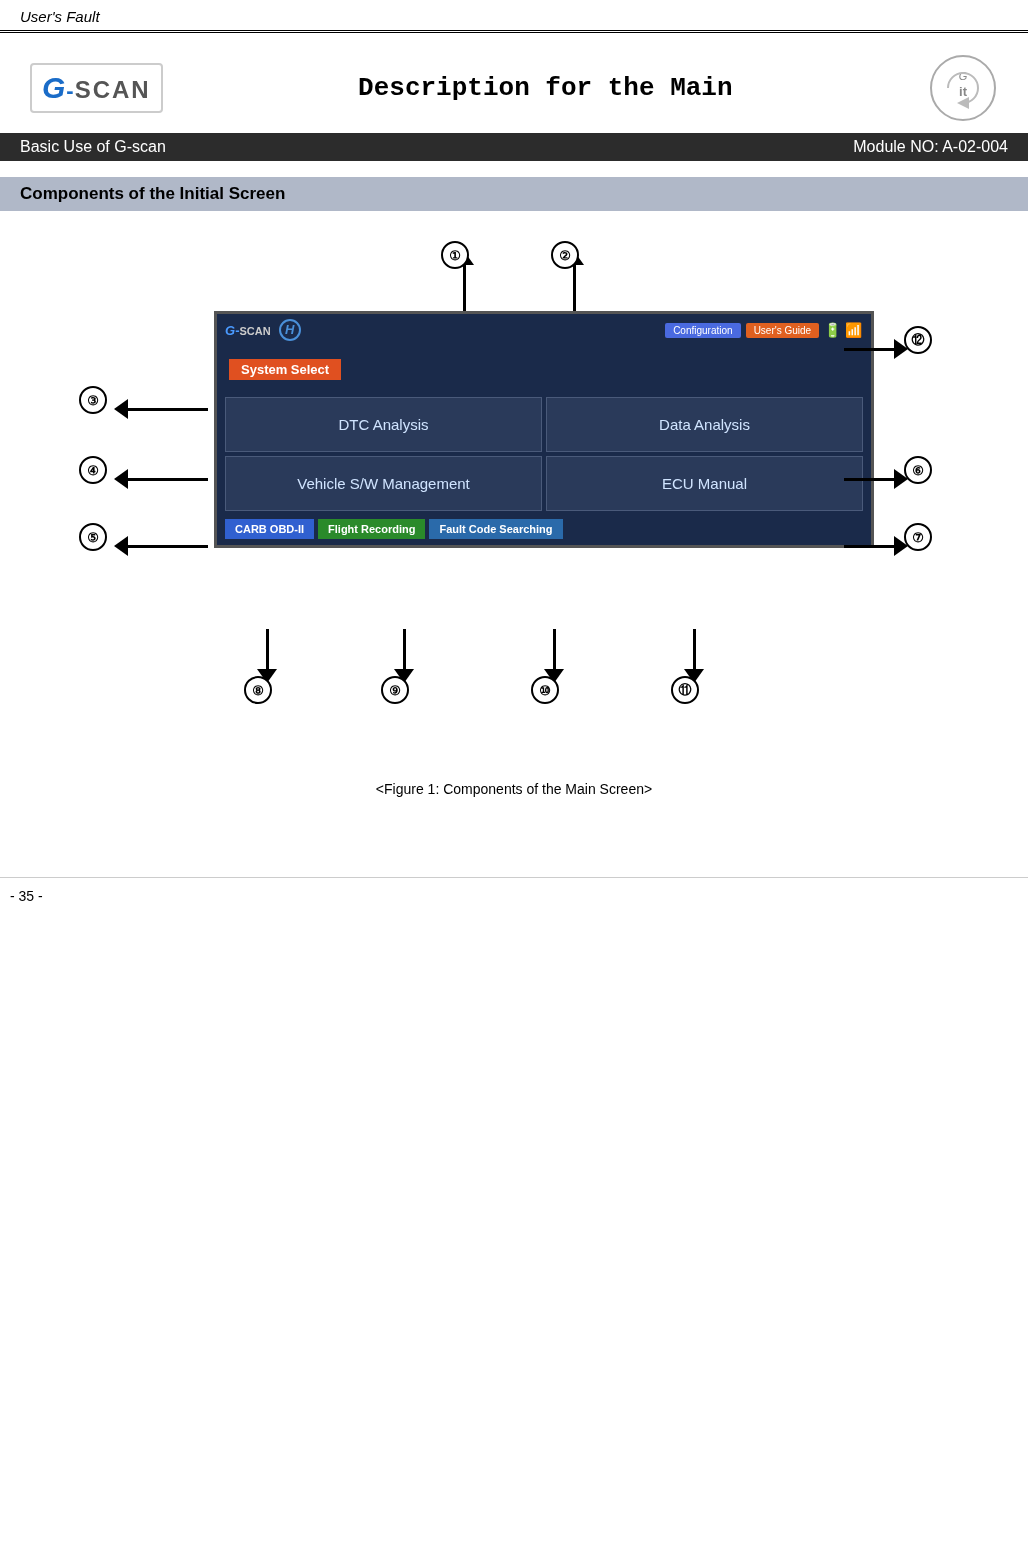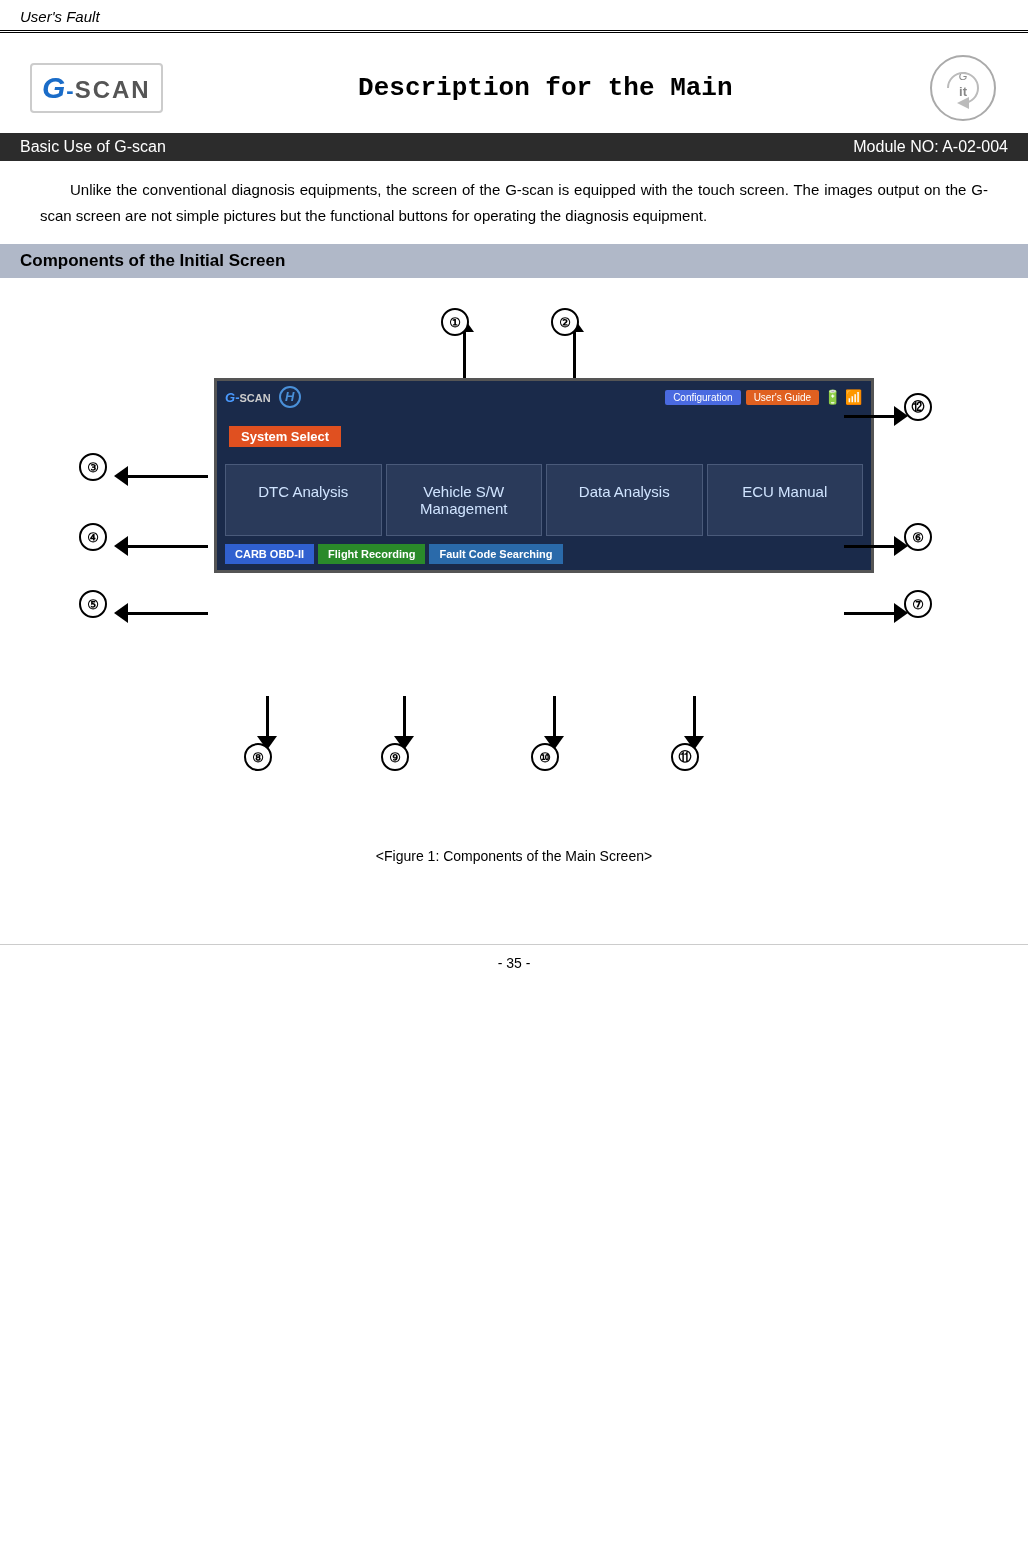--- a/index.html
+++ b/index.html
@@ -154,21 +154,21 @@
       color: #fff;
       font-size: 13px;
       font-weight: bold;
       padding: 3px 12px;
       margin: 9px 6px;
       display: inline-block;
     }
 
     .screen-main-buttons {
       display: grid;
-      grid-template-columns: 1fr 1fr 1fr 1fr;
+      grid-template-columns: 1fr 1fr;
       gap: 4px;
       padding: 4px 8px;
       background: #1a2a4a;
     }
     .screen-main-btn {
       background: #2a3a5a;
       border: 1px solid #4a5a7a;
       color: #d0e4ff;
       font-size: 15px;
       text-align: center;
@@ -276,21 +276,21 @@
     
     .figure-caption {
       text-align: center;
       font-size: 14px;
       margin-top: 10px;
       margin-bottom: 20px;
     }
 
     
     .page-number {
-      text-align: center;
+      text-align: left;
       font-size: 14px;
       padding: 10px;
       border-top: 1px solid #ccc;
       margin-top: 20px;
     }
 
     
     .hyundai-h {
       display: inline-block;
       width: 22px;
@@ -354,21 +354,20 @@
     </svg>
   </div>
 </div>
 
 <div class="module-bar">
   <span>Basic Use of G-scan</span>
   <span>Module NO: A-02-004</span>
 </div>
 
 <div class="body-text">
-  <p>Unlike the conventional diagnosis equipments, the screen of the G-scan is equipped with the touch screen. The images output on the G-scan screen are not simple pictures but the functional buttons for operating the diagnosis equipment.</p>
 </div>
 
 <div class="section-heading">Components of the Initial Screen</div>
 
 <div class="diagram-container">
   <div class="diagram-outer">
 
     <div class="arrow-up" style="left:390px;top:0px;">
       <div class="arr-head"></div>
       <div class="arr-shaft" style="height:50px;"></div>
@@ -402,22 +401,22 @@
             </div>
           </div>
         </div>
 
         <div style="padding:4px 6px;background:#1a2a4a;">
           <span class="screen-system-select">System Select</span>
         </div>
 
         <div class="screen-main-buttons">
           <div class="screen-main-btn">DTC Analysis</div>
+          <div class="screen-main-btn">Data Analysis</div>
           <div class="screen-main-btn">Vehicle S/W Management</div>
-          <div class="screen-main-btn">Data Analysis</div>
           <div class="screen-main-btn">ECU Manual</div>
         </div>
 
         <div class="screen-bottom-buttons">
           <span class="screen-bottom-btn btn-carb">CARB OBD-II</span>
           <span class="screen-bottom-btn btn-flight">Flight Recording</span>
           <span class="screen-bottom-btn btn-fault">Fault Code Searching</span>
         </div>
       </div>
     </div>

